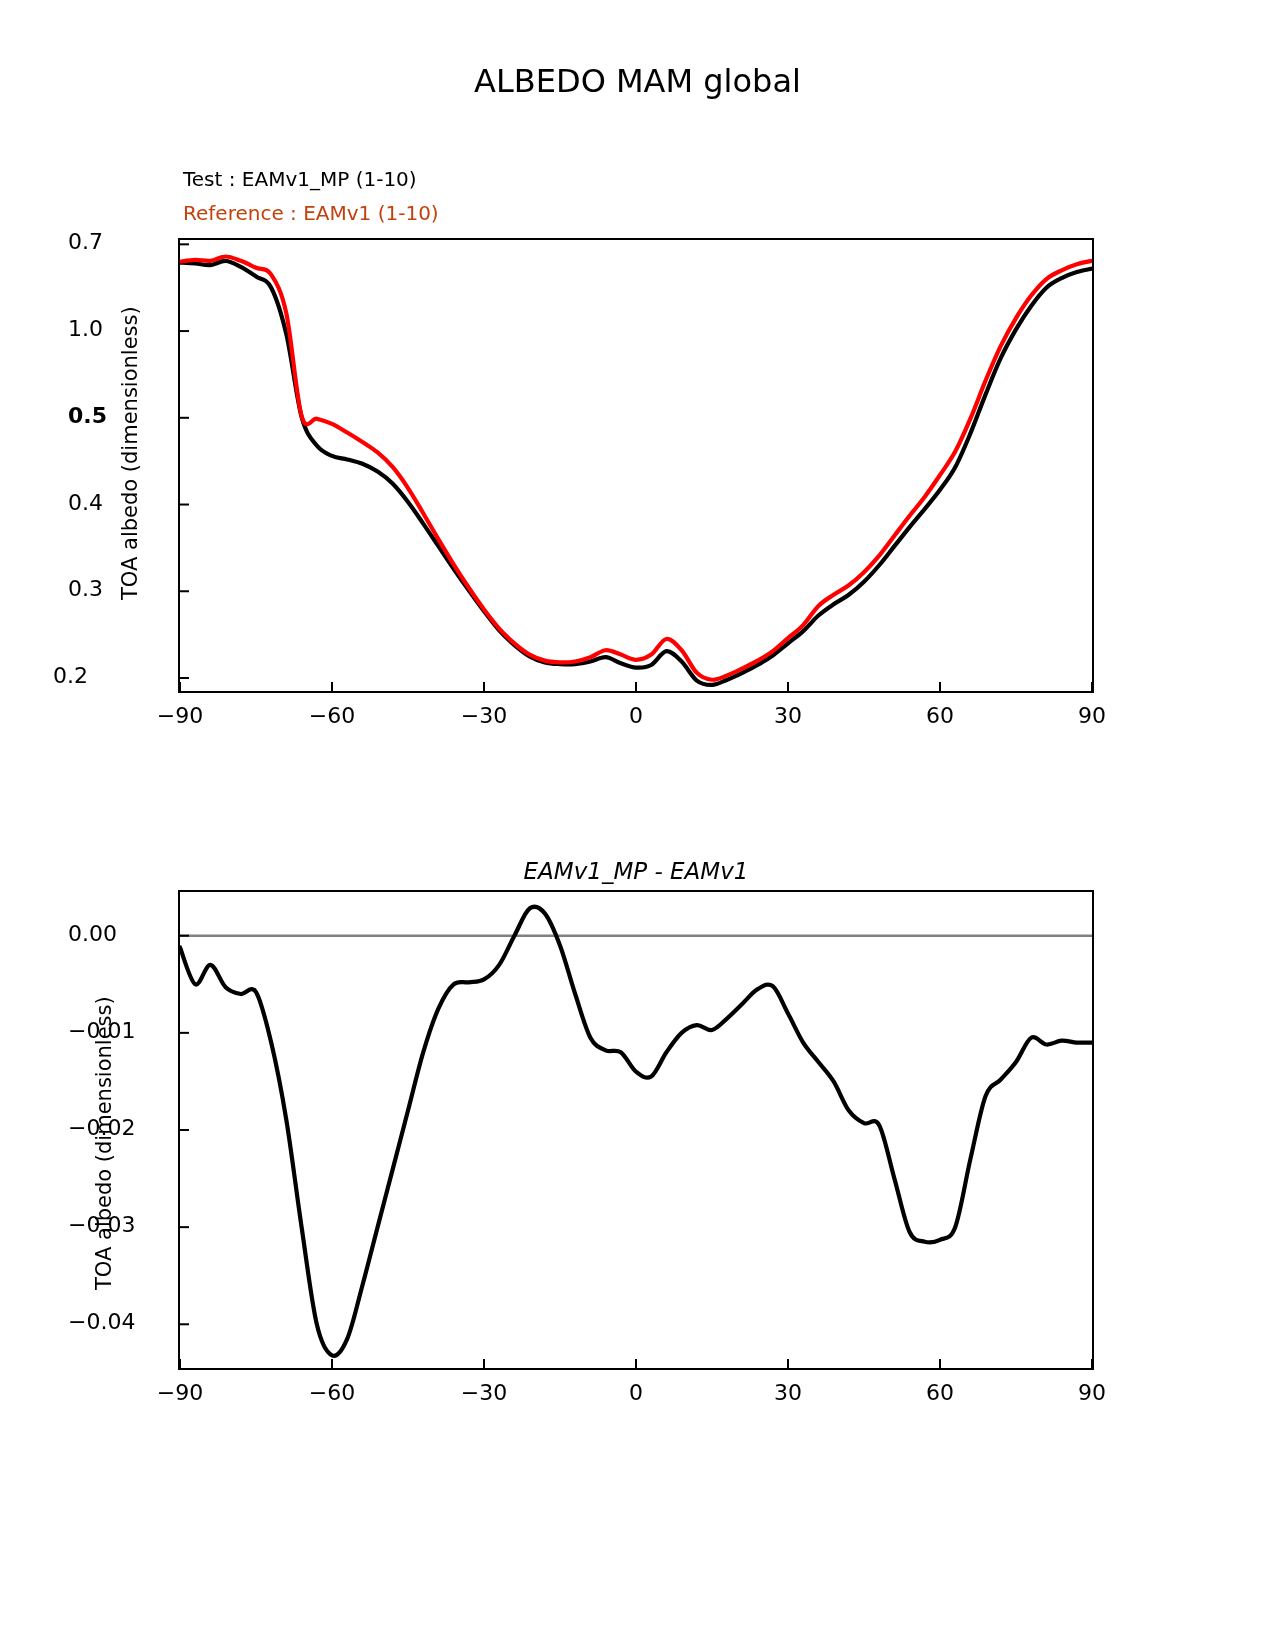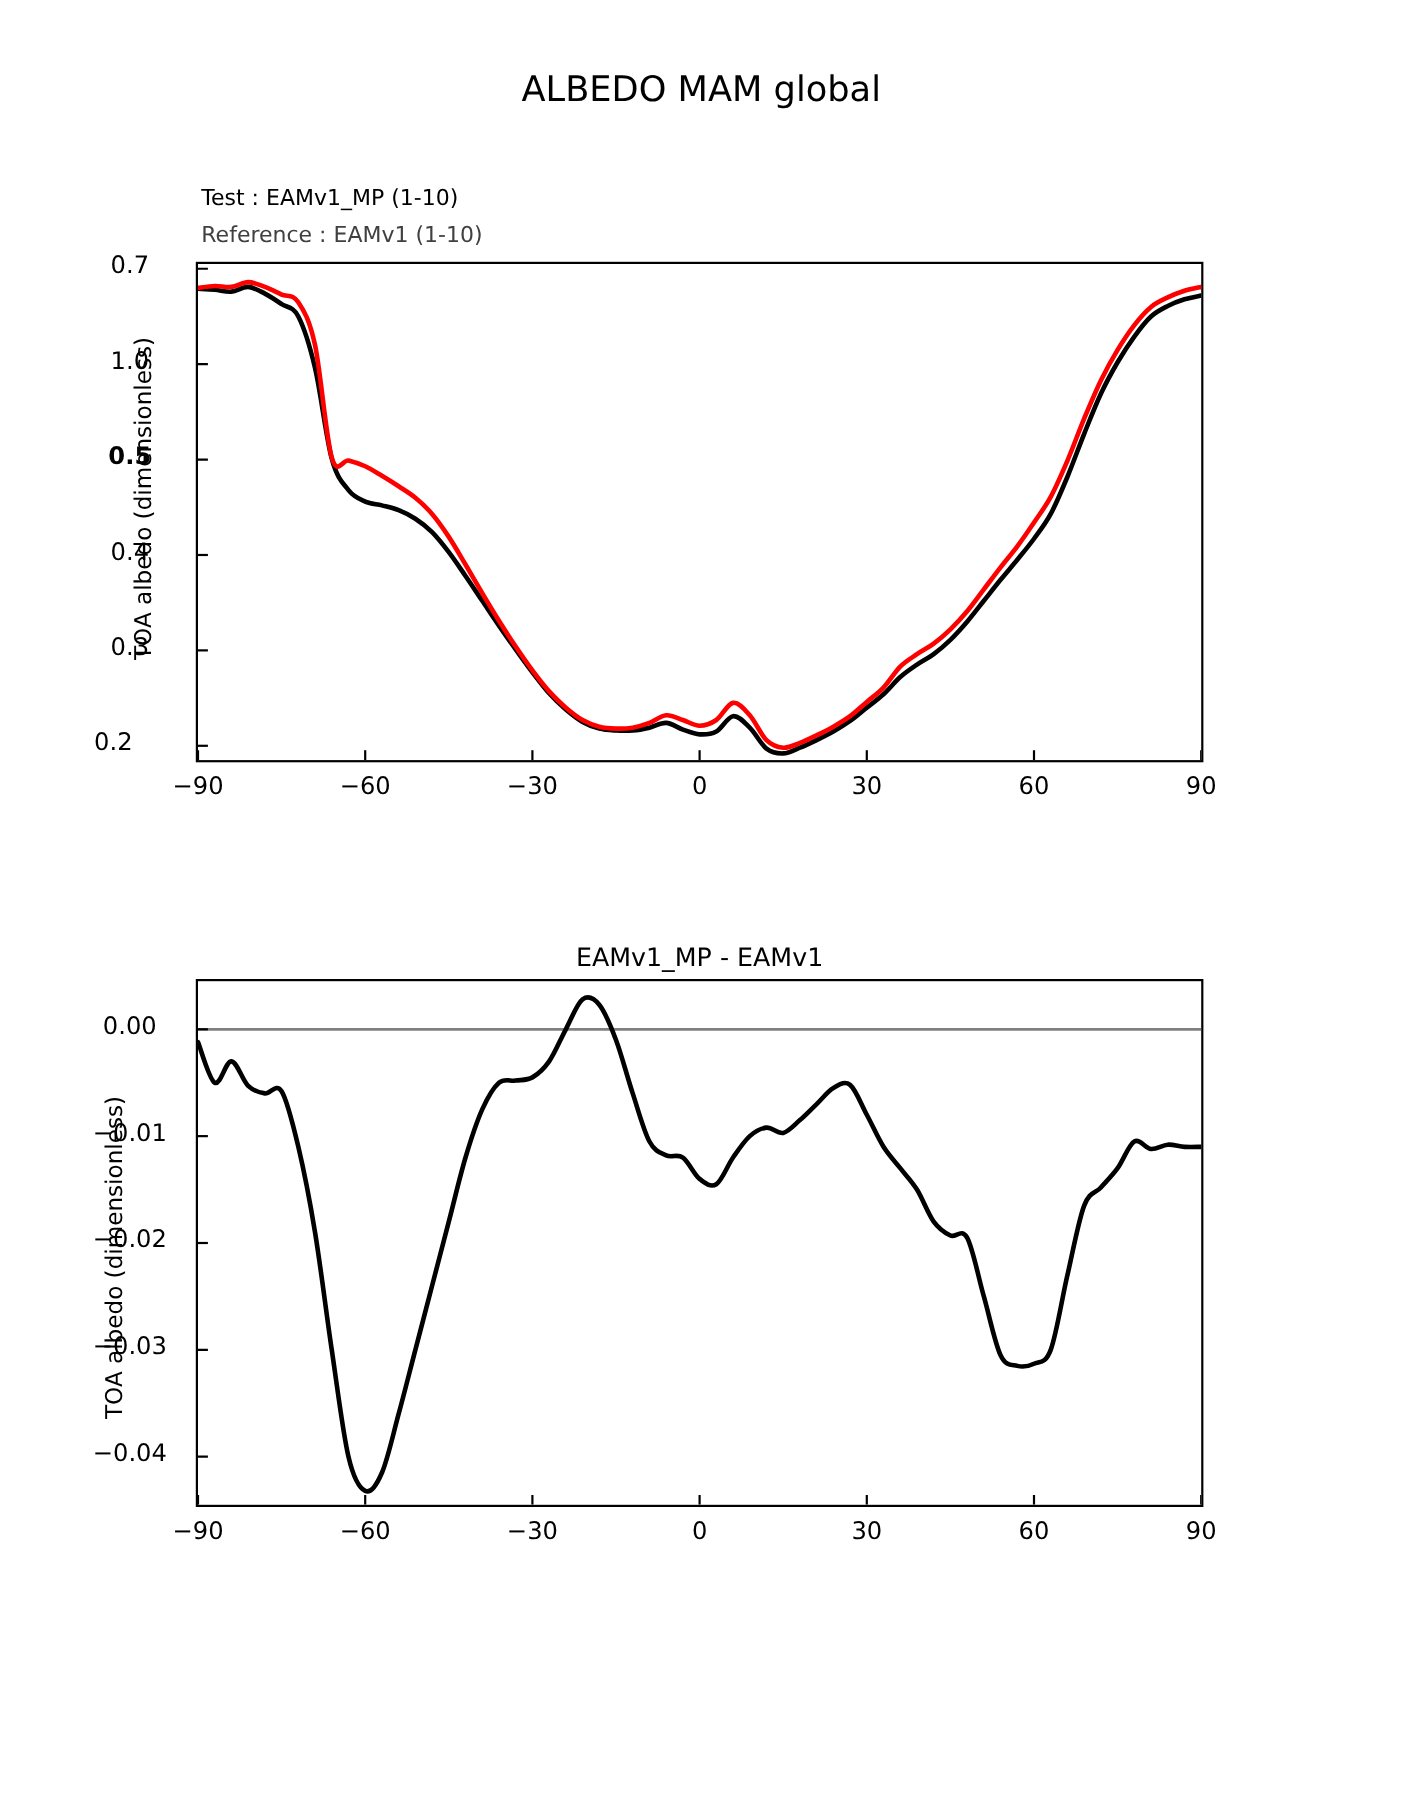--- a/index.html
+++ b/index.html
@@ -42,56 +42,56 @@
   }
   #panel-top-legend {
     position: absolute;
     left: 183px;
     top: 162px;
     width: 600px;
     font-size: 20px;
     line-height: 34px;
   }
   .legend-test { color: #000000; }
-  .legend-ref  { color: #404040; }
+  .legend-ref  { color: #c2410c; }
 
   #panel-bottom {
     position: absolute;
     left: 178px;
     top: 890px;
     width: 916px;
     height: 480px;
     border: 2px solid #000;
     box-sizing: border-box;
   }
   .panel-title {
     position: absolute;
     width: 916px;
     text-align: center;
     font-size: 23px;
   }
-  #title-bottom { left: 178px; top: 858px; }
+  #title-bottom { left: 178px; top: 858px; font-style: italic; }
 
   
   .ylabel {
     position: absolute;
     font-size: 21px;
     transform-origin: 0 0;
     transform: rotate(-90deg);
     white-space: nowrap;
   }
   #ylabel-top { left: 118px; top: 600px; }
   #ylabel-bottom { left: 92px; top: 1290px; }
 
   .tick-label {
     position: absolute;
     font-size: 22px;
     white-space: nowrap;
   }
-  .ytick { text-align: center; }
+  .ytick { text-align: left; }
   .xtick { text-align: center; }
 
   svg { display: block; }
 </style>
 </head>
 <body>
 
 <div id="figure">
 
   <div class="suptitle">ALBEDO MAM global</div>

